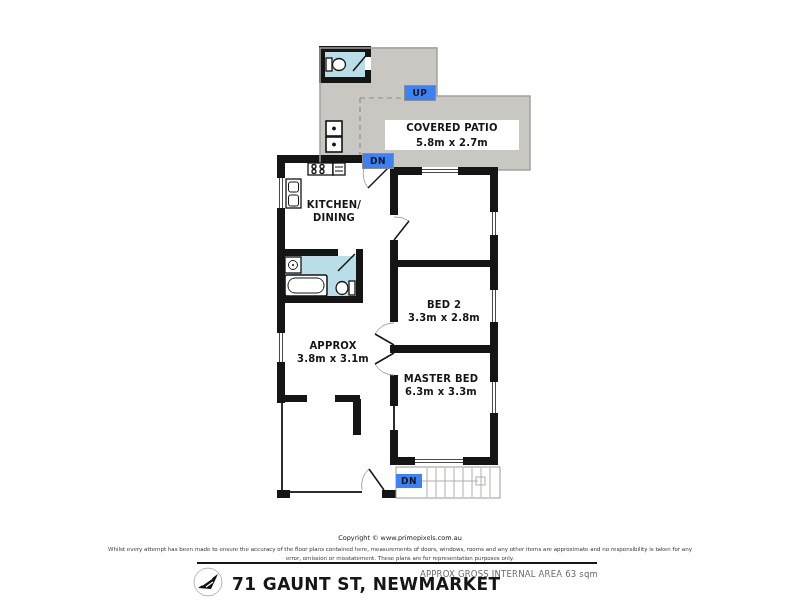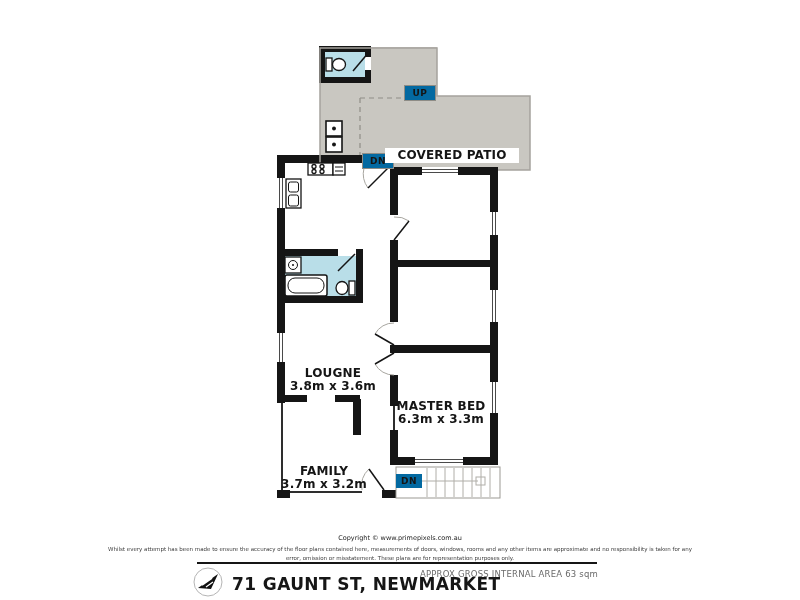--- a/index.html
+++ b/index.html
@@ -5,23 +5,23 @@
   html,body{margin:0;padding:0;background:#fff;}
   #stage{position:relative;width:800px;height:600px;background:#fff;overflow:hidden;
          font-family:"DejaVu Sans","Liberation Sans",sans-serif;}
   .abs{position:absolute;}
   .w{position:absolute;background:#151515;}
   .glass{position:absolute;background:#2e2e2e;}
   .fill{position:absolute;}
   .patio{background:#c9c7c1;}
   .wet{background:#b9dee8;}
   .roomlabel{position:absolute;text-align:center;font-weight:bold;color:#151515;
-             font-size:12px;line-height:13px;letter-spacing:.2px;margin-top:28px;}
+             font-size:10px;line-height:13px;letter-spacing:.2px;}
   .plate{background:#fff;padding:1px 2px;}
-  .stairbox{position:absolute;background:#0369a1;border:1px solid #8e8c86;
+  .stairbox{position:absolute;background:#3b82f6;border:1px solid #8e8c86;
             font-size:9px;font-weight:bold;text-align:center;color:#151515;
             display:flex;align-items:center;justify-content:center;letter-spacing:.5px;}
   .ftr-copy{position:absolute;left:0;top:534;width:800px;text-align:center;
             font-size:6.5px;color:#222;}
   .ftr-disc{position:absolute;left:80px;width:640px;text-align:center;
             font-size:5.5px;color:#3d3d3d;line-height:9px;}
   .rule{position:absolute;left:197px;top:562px;width:400px;height:2px;background:#151515;}
   .addr{position:absolute;left:232px;top:574px;font-size:17px;font-weight:bold;
         color:#161616;letter-spacing:.4px;}
   .area1{position:absolute;left:300px;top:569px;width:298px;text-align:right;
@@ -198,32 +198,37 @@
   </div>
   <div class="stairbox" style="left:362px;top:153px;width:30px;height:14px;">
     <span>DN</span>
   </div>
   <div class="stairbox" style="left:396px;top:474px;width:26px;height:14px;border:none;">
     <span>DN</span>
   </div>
 
   <div class="roomlabel" style="left:385px;top:120px;width:134px;">
     <div class="plate">COVERED PATIO</div>
+    <div class="plate">5.8m x 2.7m</div>
+  </div>
+  <div class="roomlabel" style="left:279px;top:198px;width:110px;">
+    <div>KITCHEN/</div>
+    <div>DINING</div>
+  </div>
+  <div class="roomlabel" style="left:394px;top:298px;width:100px;">
+    <div>BED 2</div>
+    <div>3.3m x 2.8m</div>
   </div>
   <div class="roomlabel" style="left:278px;top:339px;width:110px;">
-    <div>LOUGNE</div>
-    <div>3.8m x 3.6m</div>
+    <div>APPROX</div>
+    <div>3.8m x 3.1m</div>
   </div>
   <div class="roomlabel" style="left:388px;top:372px;width:106px;">
     <div>MASTER BED</div>
     <div>6.3m x 3.3m</div>
-  </div>
-  <div class="roomlabel" style="left:269px;top:437px;width:110px;">
-    <div>FAMILY</div>
-    <div>3.7m x 3.2m</div>
   </div>
 
   <div class="ftr-copy" style="top:534px;">Copyright © www.primepixels.com.au</div>
   <div class="ftr-disc" style="top:545px;">Whilst every attempt has been made to ensure the accuracy of the floor plans contained here, measurements of doors, windows, rooms and any other items are approximate and no responsibility is taken for any</div>
   <div class="ftr-disc" style="top:554px;">error, omission or misstatement. These plans are for representation purposes only.</div>
   <div class="rule"></div>
 
   <svg class="abs" style="left:192px;top:566px;" width="32" height="32" viewBox="0 0 32 32">
     <circle cx="16" cy="16" r="14" fill="#fff" stroke="#b5b5b5" stroke-width="1"></circle>
     <polygon points="6,22 26,8 19,23" fill="#111"></polygon>

